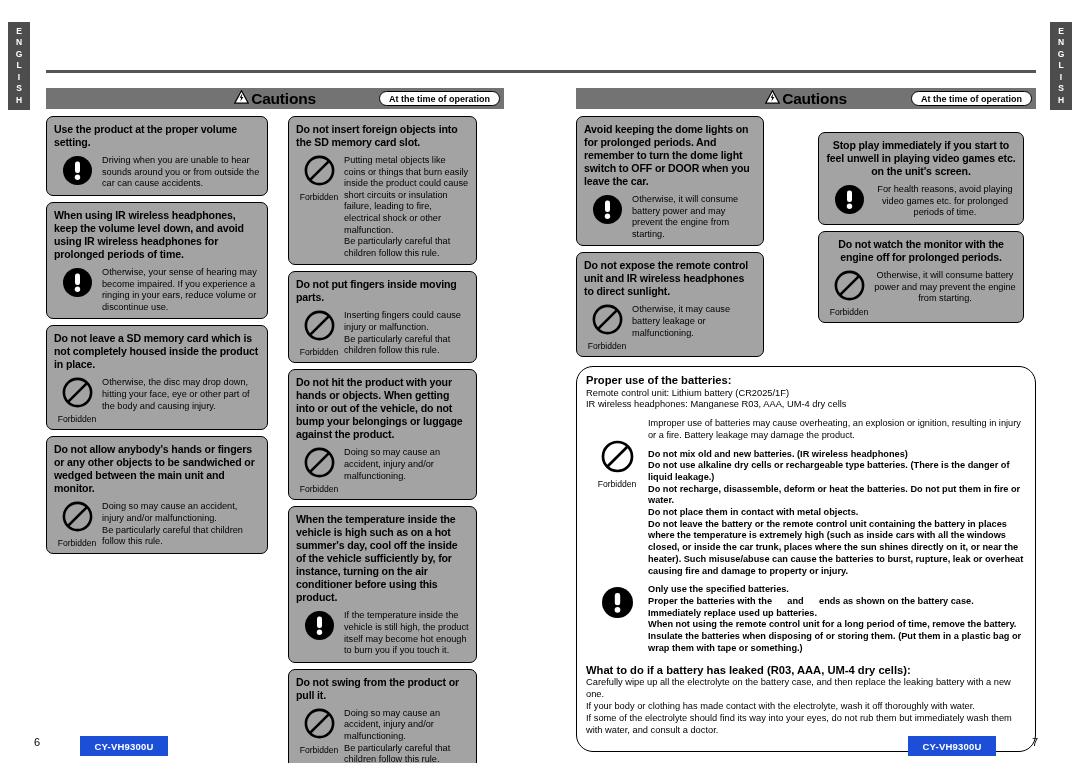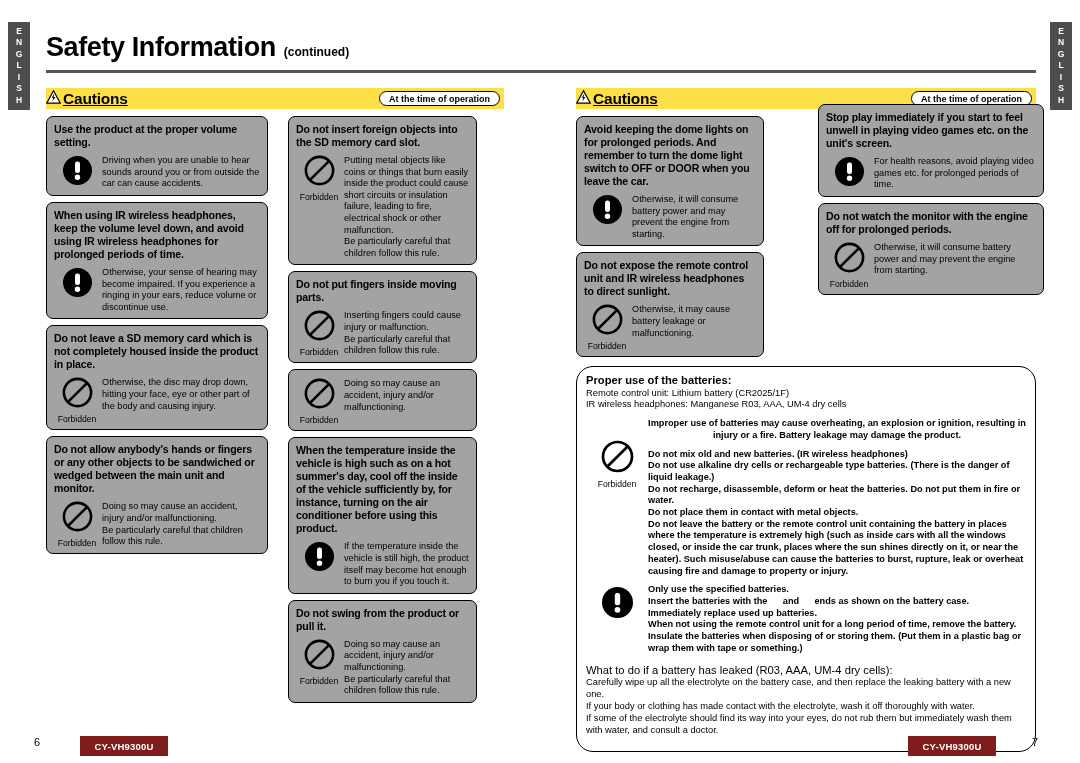--- a/index.html
+++ b/index.html
@@ -59,24 +59,24 @@
     position: absolute;
     left: 46px; top: 70px;
     width: 990px; height: 3px;
     background: #555555;
   }
 
   
   .caution-bar {
     position: absolute;
     height: 21px;
-    background: #fde047;
-    display: flex;
-    align-items: center;
-    text-decoration: underline;
+    background: #737373;
+    display: flex;
+    align-items: center;
+    justify-content: center;
   }
   .caution-bar.lt { left: 46px;  top: 88px; width: 458px; }
   .caution-bar.rt { left: 576px; top: 88px; width: 460px; }
 
   .caution-label {
     display: flex;
     align-items: center;
     font-size: 15.5px;
     font-weight: bold;
     color: #000;
@@ -99,21 +99,21 @@
     font-weight: bold;
     color: #000;
     white-space: nowrap;
   }
 
   
   .col { position: absolute; }
   .col.l1 { left: 46px;  top: 116px; width: 222px; }
   .col.l2 { left: 288px; top: 116px; width: 189px; }
   .col.r1 { left: 576px; top: 116px; width: 188px; }
-  .col.r2 { left: 818px; top: 104px; width: 226px; }
+  .col.r2 { left: 818px; top: 132px; width: 206px; text-align: center; }
 
   .wbox {
     border: 1.4px solid #000;
     border-radius: 7px;
     background: #a3a3a3;
     padding: 6px 7px 5px 7px;
     margin-bottom: 6px;
     position: relative;
   }
   .wbox-head {
@@ -190,27 +190,27 @@
     align-items: center;
     padding-top: 22px;
   }
   .bb-icol.tight { padding-top: 2px; }
   .bb-text {
     flex: 1 1 auto;
     font-size: 9.2px;
     line-height: 11.7px;
     color: #000;
   }
-  .bb-text .plain { font-weight: bold; text-align: center; }
+  .bb-text .plain { font-weight: normal; }
   .bb-text .strong { font-weight: bold; }
   .bb-lead { margin-bottom: 7px; }
 
   .leak-title {
     font-size: 11.2px;
-    font-weight: normal;
+    font-weight: bold;
     margin-top: 9px;
     line-height: 14px;
   }
   .leak-body {
     font-size: 9.3px;
     line-height: 11.9px;
   }
 
   
   .foot-num {
@@ -219,21 +219,21 @@
     font-weight: normal;
     color: #000;
     top: 736px;
   }
   .foot-num.l { left: 34px; }
   .foot-num.r { left: 1032px; }
   .foot-chip {
     position: absolute;
     top: 736px;
     height: 20px;
-    background: #7f1d1d;
+    background: #1d4ed8;
     color: #ffffff;
     font-size: 9.5px;
     font-weight: bold;
     display: flex;
     align-items: center;
     justify-content: center;
     letter-spacing: 0.2px;
   }
   .foot-chip.l { left: 80px;  width: 88px; }
   .foot-chip.r { left: 908px; width: 88px; }
@@ -255,23 +255,20 @@
   <div class="vtab right">
     <span>E</span>
     <span>N</span>
     <span>G</span>
     <span>L</span>
     <span>I</span>
     <span>S</span>
     <span>H</span>
   </div>
 
-  <div class="title-wrap">
-    <span class="title">Safety Information</span><span class="title-cont">(continued)</span>
-  </div>
   <div class="title-rule"></div>
 
   <div class="caution-bar lt">
     <span class="caution-label">
       <span class="tri-icon">
         <svg width="15" height="14" viewBox="0 0 15 14">
           <path d="M7.5 0.8 L14.3 13.2 L0.7 13.2 Z" fill="#fff" stroke="#000" stroke-width="1.2"></path>
           <path d="M8.4 3.6 L5.6 7.8 L7.2 7.8 L6.4 11.4 L9.3 7.0 L7.6 7.0 Z" fill="#000"></path>
         </svg>
       </span>
@@ -389,20 +386,21 @@
               </svg>
           </span>
           <span class="icon-caption">Forbidden</span>
         </div>
         <div class="wtext" style="white-space:pre-line">Inserting fingers could cause injury or malfunction.
 Be particularly careful that children follow this rule.</div>
       </div>
     </div>
 
     <div class="wbox">
+      <div class="wbox-head">Do not hit the product with your hands or objects. When getting into or out of the vehicle, do not bump your belongings or luggage against the product.</div>
       <div class="wbox-body">
         <div class="icon-col">
           <span class="ic">
             <svg width="31" height="31" viewBox="0 0 31 31">
                 <circle cx="15.5" cy="15.5" r="13.6" fill="none" stroke="#000" stroke-width="2.6"></circle>
                 <line x1="5.8" y1="25.2" x2="25.2" y2="5.8" stroke="#000" stroke-width="2.6"></line>
               </svg>
           </span>
           <span class="icon-caption">Forbidden</span>
         </div>
@@ -542,21 +540,21 @@
         <span class="ic">
           <svg width="33" height="33" viewBox="0 0 33 33">
               <circle cx="16.5" cy="16.5" r="15.5" fill="#000"></circle>
               <rect x="13.8" y="7" width="5.4" height="12.3" rx="2.4" fill="#fff"></rect>
               <circle cx="16.5" cy="23.8" r="2.9" fill="#fff"></circle>
             </svg>
         </span>
       </div>
       <div class="bb-text">
         <div class="strong">Only use the specified batteries.</div>
-        <div class="strong" style="white-space:pre">Insert the batteries with the      and      ends as shown on the battery case.</div>
+        <div class="strong" style="white-space:pre">Proper the batteries with the      and      ends as shown on the battery case.</div>
         <div class="strong">Immediately replace used up batteries.</div>
         <div class="strong">When not using the remote control unit for a long period of time, remove the battery.</div>
         <div class="strong">Insulate the batteries when disposing of or storing them. (Put them in a plastic bag or wrap them with tape or something.)</div>
       </div>
     </div>
 
     <div class="leak-title">What to do if a battery has leaked (R03, AAA, UM-4 dry cells):</div>
     <div class="leak-body">Carefully wipe up all the electrolyte on the battery case, and then replace the leaking battery with a new one.</div>
     <div class="leak-body">If your body or clothing has made contact with the electrolyte, wash it off thoroughly with water.</div>
     <div class="leak-body">If some of the electrolyte should find its way into your eyes, do not rub them but immediately wash them with water, and consult a doctor.</div>

